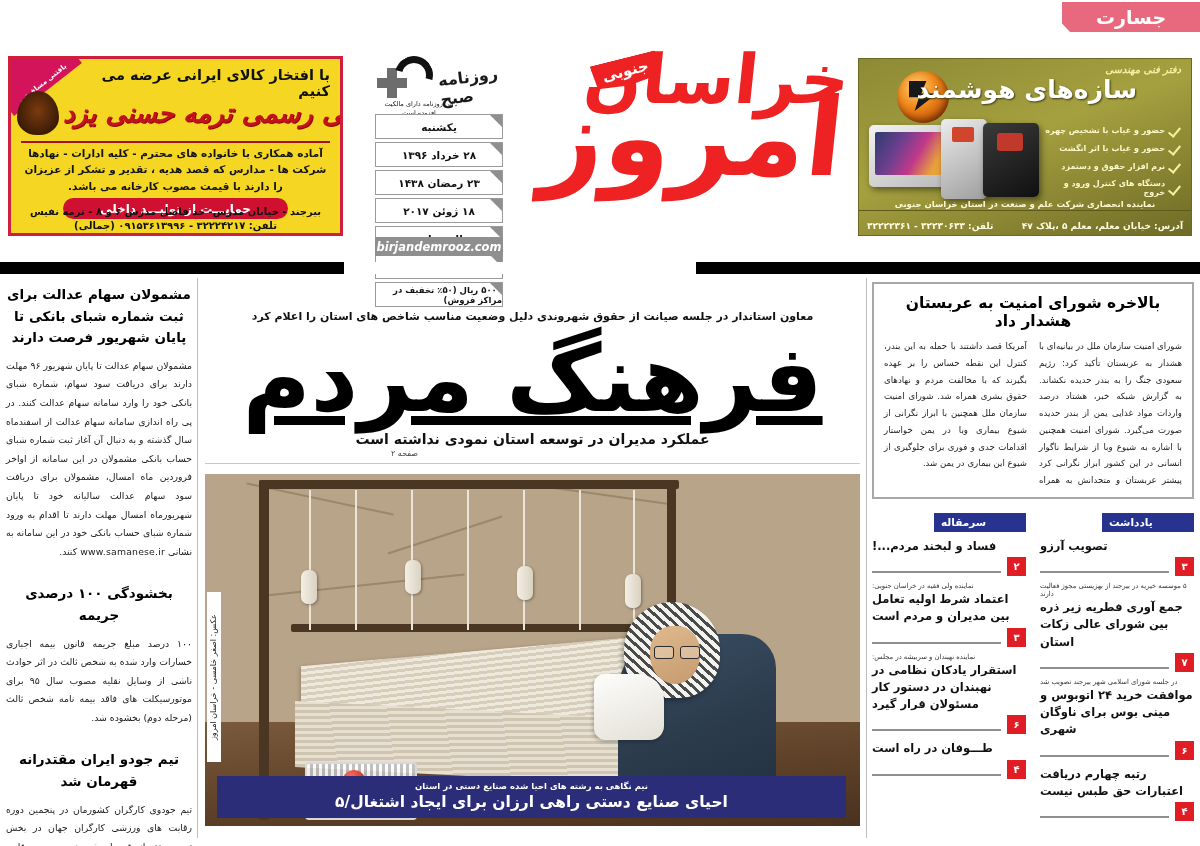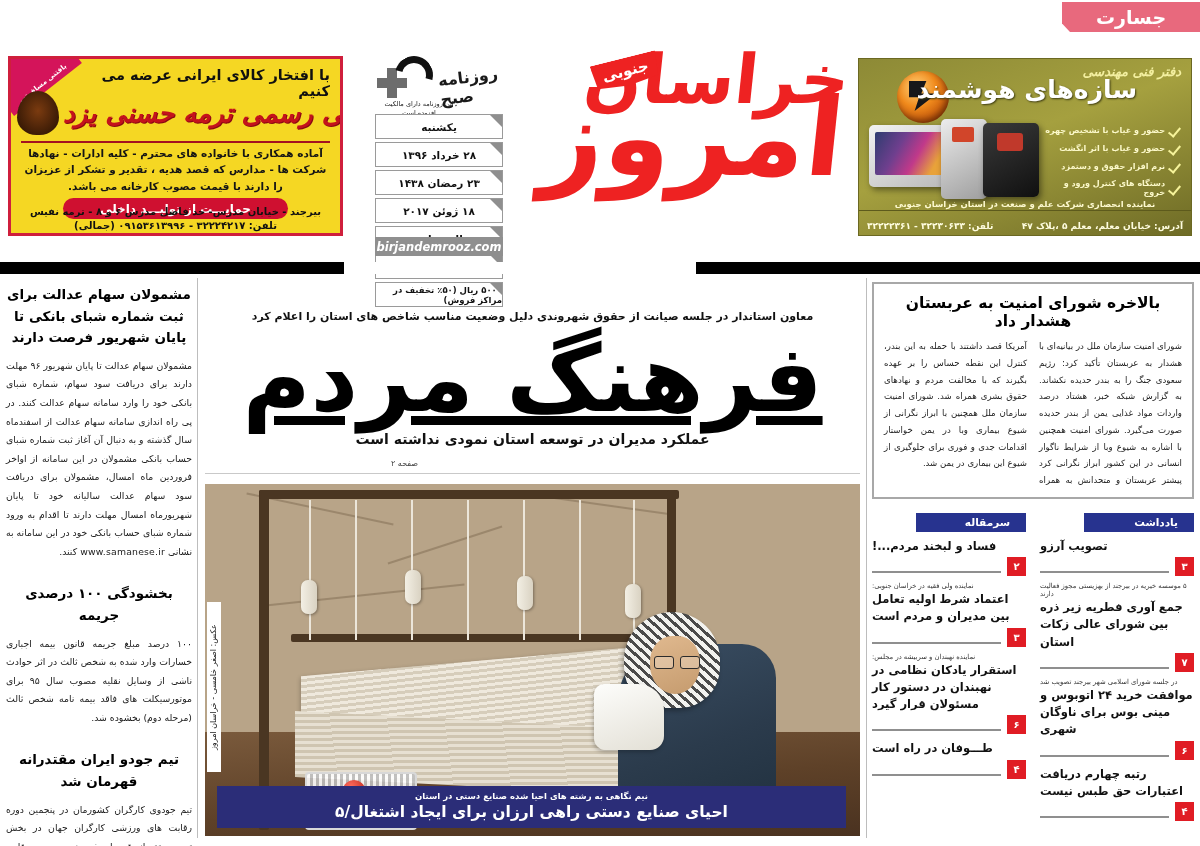--- a/index.html
+++ b/index.html
@@ -152,21 +152,21 @@
   }
   .url-bar span{color:#fff;font-size:11.5px;font-weight:bold;font-style:italic;direction:ltr;}
 
   
   .ad-right{
     position:absolute;right:8px;top:6px;width:334px;height:178px;
     background:linear-gradient(160deg,#8d8a36 0%,#a5a03f 45%,#6e6b26 100%);
     border:1px solid #6b6822;box-sizing:border-box;overflow:hidden;
   }
   .ad-right .ar-kicker{
-    position:absolute;right:10px;top:5px;font-size:13px;color:#f3efa0;
+    position:absolute;right:10px;top:5px;font-size:10px;color:#f3efa0;
     font-weight:bold;direction:rtl;font-style:italic;
   }
   .ad-right .ar-title{
     position:absolute;right:54px;top:16px;font-size:25px;font-weight:bold;
     color:#ffffff;direction:rtl;text-shadow:1px 1px 2px #3f3d12;
   }
   .ad-right .ar-logo{
     position:absolute;right:242px;top:12px;width:52px;height:52px;border-radius:50%;
     background:radial-gradient(circle at 38% 32%,#ffd27a 0%,#f08a1c 40%,#b84a07 80%);
     box-shadow:inset -2px -3px 6px rgba(0,0,0,.4);
@@ -257,21 +257,21 @@
     text-align:center;font-size:11px;font-weight:bold;color:#111;margin-bottom:4px;margin-top:28px;
   }
   .big-headline{
     text-align:center;font-size:93px;font-weight:bold;color:#000;
     line-height:1.12;letter-spacing:-2px;margin:0;text-decoration:underline;
   }
   .sub-headline{
     text-align:center;font-size:14px;font-weight:bold;color:#111;margin-top:0;
   }
   .page-ref-c{
-    text-align:left;font-size:8px;color:#444;margin-top:12px;padding-left:186px;
+    text-align:left;font-size:8px;color:#444;margin-top:2px;padding-left:186px;
   }
   .ch-rule{height:1px;background:#c9c9c9;margin-top:5px;}
 
   
   .photo-wrap{
     position:relative;margin-top:10px;width:655px;height:352px;overflow:hidden;
     background:#6b5640;
   }
   .ph-wall{position:absolute;inset:0;
     background:
@@ -370,21 +370,21 @@
   .rbox .two-col{
     column-count:2;column-gap:12px;
     font-size:8.6px;line-height:1.95;text-align:justify;color:#1a1a1a;
   }
   .idx-grid{
     display:flex;flex-direction:row-reverse;gap:14px;margin-top:14px;
   }
   .idx-col{flex:1 1 0;min-width:0;}
   .idx-tag{
     display:block;background:#27338f;color:#fff;font-size:10.5px;font-weight:bold;
-    text-align:right;padding:3px 16px 4px;width:78px;margin:0 0 6px auto;
+    text-align:left;padding:3px 7px 4px;width:78px;margin:0 0 6px auto;
   }
   .idx-item{margin-bottom:6px;}
   .idx-kicker{font-size:6.8px;color:#333;text-align:left;display:block;margin-bottom:1px;}
   .idx-title{font-size:11.5px;font-weight:bold;color:#111;text-align:left;line-height:1.5;display:block;}
   .idx-foot{display:flex;align-items:flex-end;gap:6px;flex-direction:row-reverse;margin-top:2px;}
   .idx-num{
     background:#e01c24;color:#fff;font-size:10px;font-weight:bold;
     width:19px;height:19px;display:flex;align-items:center;justify-content:center;
     flex:0 0 auto;order:2;
   }

